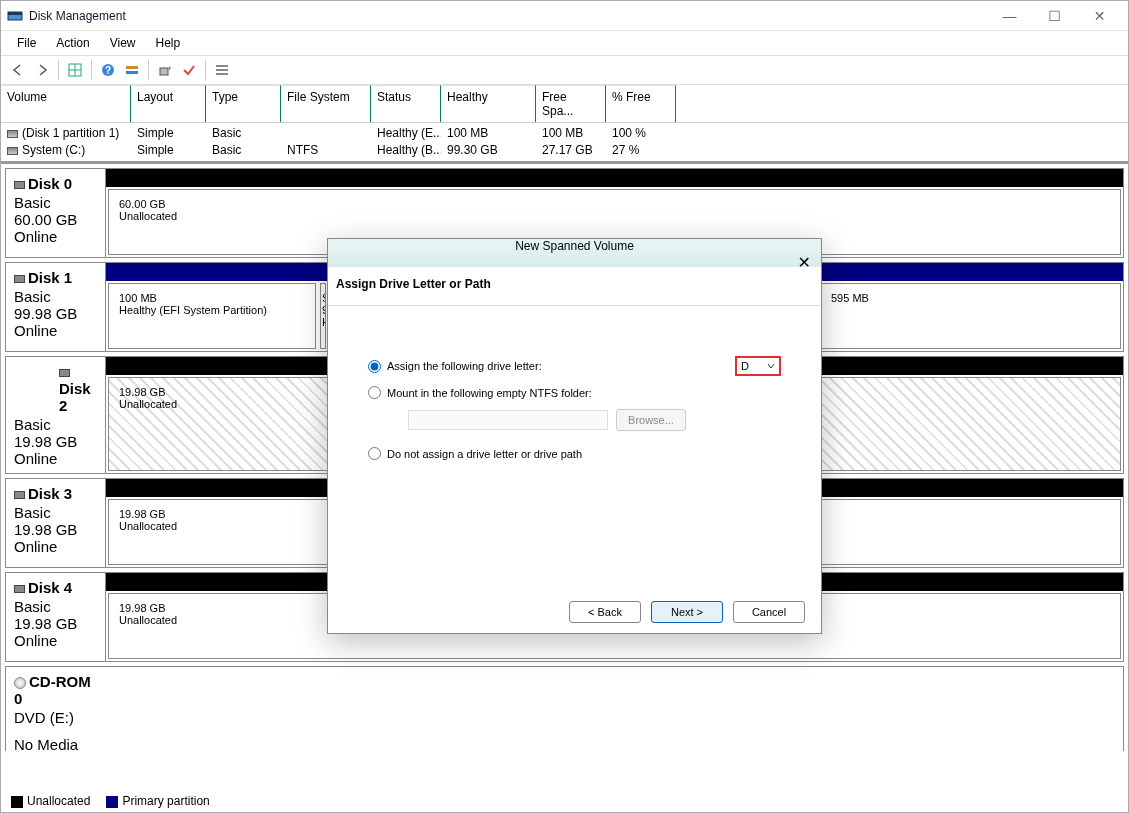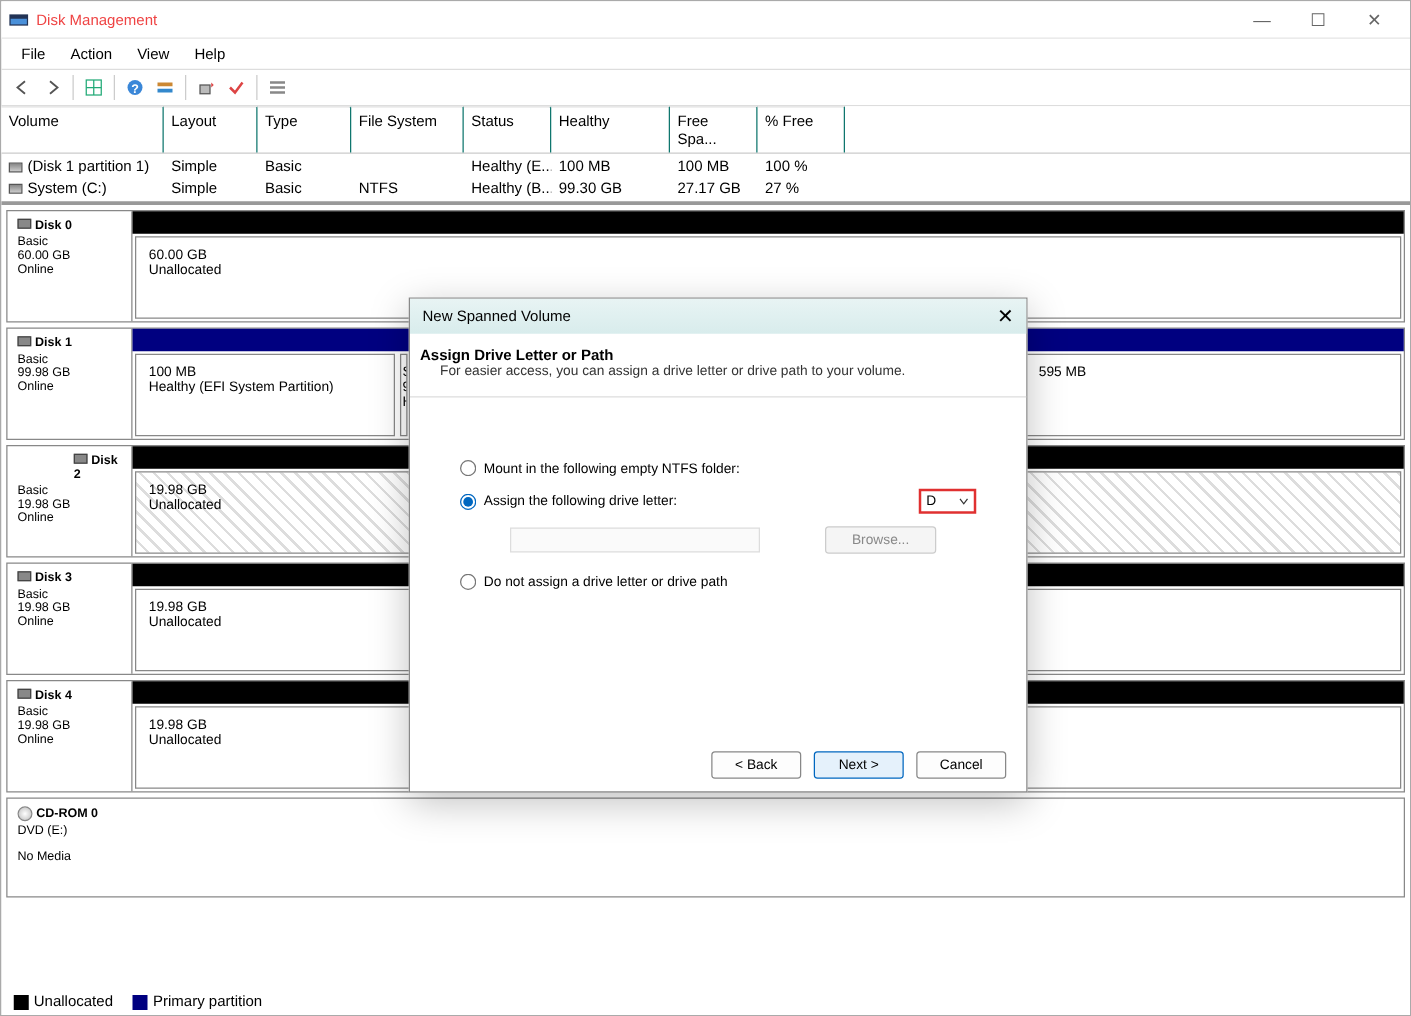--- a/index.html
+++ b/index.html
@@ -1,21 +1,21 @@
 <!DOCTYPE html>
 <html><head>
 <meta charset="utf-8">
 <style>
 * { box-sizing: border-box; margin: 0; padding: 0; font-family: "Segoe UI", Tahoma, sans-serif; }
 body { background: #fff; width: 1129px; height: 813px; overflow: hidden; position: relative; border: 1px solid #aaa; }
 
 
 .titlebar { height: 30px; display: flex; align-items: center; padding: 0 6px; background: #fff; border-bottom: 1px solid #e5e5e5; }
 .titlebar .app-icon { width: 16px; height: 16px; margin-right: 6px; }
-.titlebar .title { font-size: 12px; color: #ef4444; }
+.titlebar .title { font-size: 12px; color: #0f172a; }
 .win-controls { margin-left: auto; display: flex; }
 .win-controls div { width: 45px; height: 30px; display:flex; align-items:center; justify-content:center; color:#666; font-size: 14px; }
 
 
 .menubar { height: 24px; display: flex; align-items: center; padding: 0 6px; font-size: 12px; }
 .menubar span { padding: 3px 10px; }
 
 
 .toolbar { height: 30px; border-top: 1px solid #ddd; border-bottom: 1px solid #ddd; display:flex; align-items:center; padding: 0 6px; gap: 2px; }
 .tool-btn { width: 22px; height: 22px; display:flex; align-items:center; justify-content:center; border: 1px solid transparent; }
@@ -35,49 +35,49 @@
 .col-status { width: 70px; }
 .col-cap { width: 95px; }
 .col-free { width: 70px; }
 .col-pct { width: 70px; }
 
 .vol-icon { display:inline-block; width:11px; height:8px; background: linear-gradient(#888,#ccc); border:1px solid #555; margin-right:4px; vertical-align:middle; }
 
 
 .graph-pane { border-top: 3px solid #999; height: 590px; overflow-y:auto; padding: 4px; margin-top: 4px; }
 .disk-row { display: flex; border: 1px solid #888; margin-bottom: 4px; min-height: 90px; background:#fff; }
-.disk-label { width: 100px; padding: 6px 8px; font-size: 10px; border-right: 1px solid #888; }
+.disk-label { width: 100px; padding: 6px 8px; font-size: 15px; border-right: 1px solid #888; }
 .disk-label .name { font-weight: bold; }
 .disk-parts { flex: 1; display: flex; flex-direction: column; }
 .disk-bar { height: 18px; display:flex; }
 .bar-black { background:#000; flex:1; }
 .bar-navy { background:#000080; }
 .disk-body { flex:1; display:flex; }
 .part { border: 1px solid #888; padding: 8px 10px; font-size: 11px; flex: 1; margin: 2px; }
 .part.hatch { background: repeating-linear-gradient(45deg,#fff,#fff 6px,#ddd 6px,#ddd 8px); }
 
 
 .legend { position:absolute; bottom: 4px; left: 10px; font-size: 12px; display:flex; gap: 16px; align-items:center; }
 .legend .sw { width:12px; height:12px; display:inline-block; margin-right:4px; vertical-align:middle; }
 
 
 .dialog { position: absolute; left: 326px; top: 237px; width: 495px; height: 396px; background: #fff; border: 1px solid #888; box-shadow: 0 8px 30px rgba(0,0,0,0.25); display:flex; flex-direction:column; }
-.dlg-title { height: 28px; background: linear-gradient(#e8f4f4,#d8ecec); display:flex; align-items:center; padding: 0 10px; font-size: 12px; }
+.dlg-title { height: 28px; background: linear-gradient(#e8f4f4,#d8ecec); display:flex; align-items:center; padding: 0 10px; font-size: 12px; flex-direction: column; }
 .dlg-title .close { margin-left:auto; font-size: 16px; }
 .dlg-head { padding: 10px 24px 14px 8px; border-bottom: 1px solid #ddd; }
 .dlg-head h3 { font-size: 12px; font-weight: bold; }
 .dlg-head p { font-size: 11px; color: #333; padding-left: 16px; }
 .dlg-body { flex:1; padding: 50px 40px 10px 40px; font-size: 11px; }
 .dlg-opt { display:flex; align-items:center; margin-bottom: 10px; gap: 6px; }
 .dlg-opt input[type=radio]{ accent-color: #0067c0; }
 .drive-select { width: 46px; height: 20px; border: 2px solid #e03030; font-size: 11px; padding: 0 4px; display:flex; align-items:center; justify-content:space-between; }
 .dlg-foot { padding: 10px 16px; display:flex; justify-content:flex-end; gap: 10px; }
 .dlg-foot button { width: 72px; height: 22px; font-size: 11px; border: 1px solid #888; background: #fdfdfd; border-radius: 3px; }
 .dlg-foot button.primary { border: 1px solid #0067c0; background: #e5f1fb; }
-.browse-btn { width: 89px; height: 22px; font-size: 11px; border: 1px solid #ccc; background: #f5f5f5; color: #888; border-radius: 3px; margin-left: 44px; }
+.browse-btn { width: 70px; height: 22px; font-size: 11px; border: 1px solid #ccc; background: #f5f5f5; color: #888; border-radius: 3px; }
 .folder-input { width: 200px; height: 20px; border:1px solid #ddd; background:#fafafa; }
 </style>
 </head>
 <body>
 
 <div class="titlebar">
   <svg class="app-icon" viewBox="0 0 16 16">
       <rect x="1" y="4" width="14" height="8" fill="#4a90d9" stroke="#235"></rect>
       <rect x="1" y="4" width="14" height="3" fill="#235"></rect>
     </svg>
@@ -309,37 +309,36 @@
   <span><span class="sw" style="background:#000080"></span><span>Primary partition</span></span>
 </div>
 
 <div class="dialog">
   <div class="dlg-title">
     <span>New Spanned Volume</span>
     <span class="close">✕</span>
   </div>
   <div class="dlg-head">
     <h3>Assign Drive Letter or Path</h3>
-    <p>For easier access, you can assign a drive letter or drive path to your volume.</p>
   </div>
   <div class="dlg-body">
-    <div class="dlg-opt">
-      <input type="radio" style="">
-      <label>Mount in the following empty NTFS folder:</label>
-    </div>
     <div class="dlg-opt">
       <input type="radio" checked="" style="">
       <label style="flex:1">Assign the following drive letter:</label>
       <div class="drive-select">
         <span>D</span>
         <svg width="8" height="8">
             <path d="M1 2 L4 6 L7 2" stroke="#333" fill="none"></path>
           </svg>
       </div>
     </div>
+    <div class="dlg-opt">
+      <input type="radio" style="">
+      <label>Mount in the following empty NTFS folder:</label>
+    </div>
     <div class="dlg-opt" style="padding-left: 40px; gap: 8px;">
       <div class="folder-input"></div>
       <button class="browse-btn">Browse...</button>
     </div>
     <div class="dlg-opt" style="margin-top: 16px;">
       <input type="radio" style="">
       <label>Do not assign a drive letter or drive path</label>
     </div>
   </div>
   <div class="dlg-foot">

